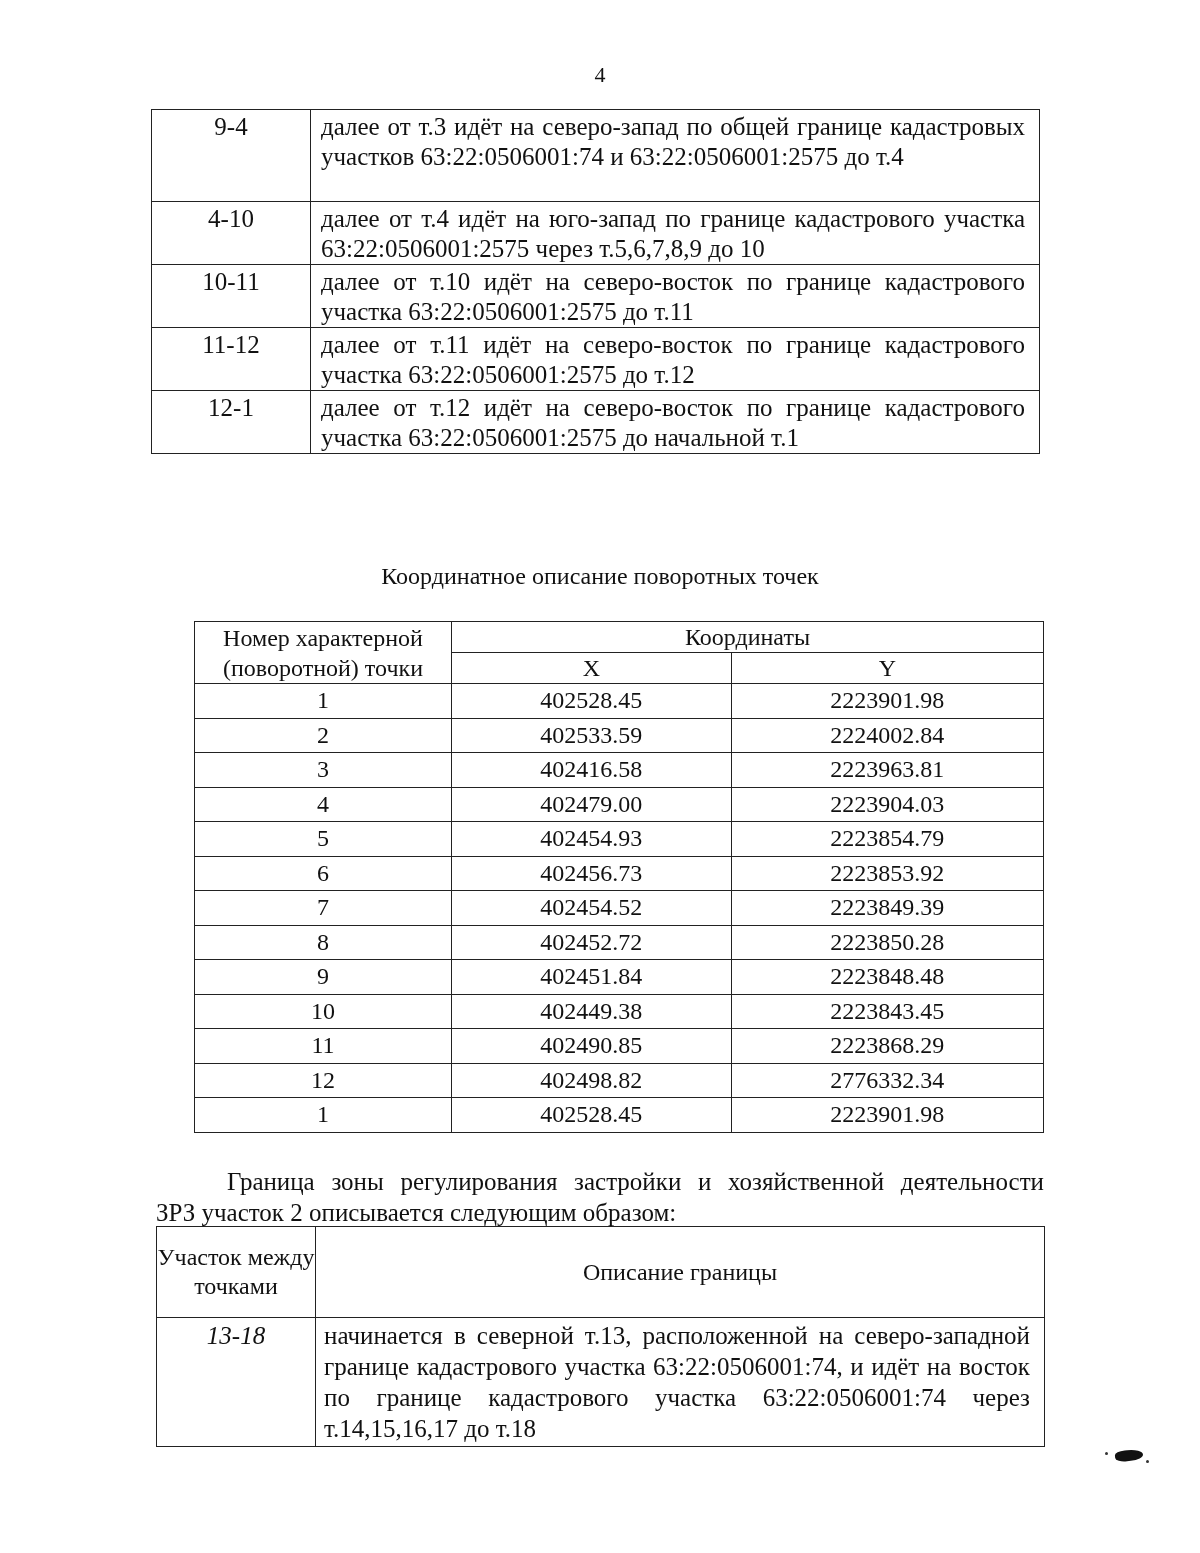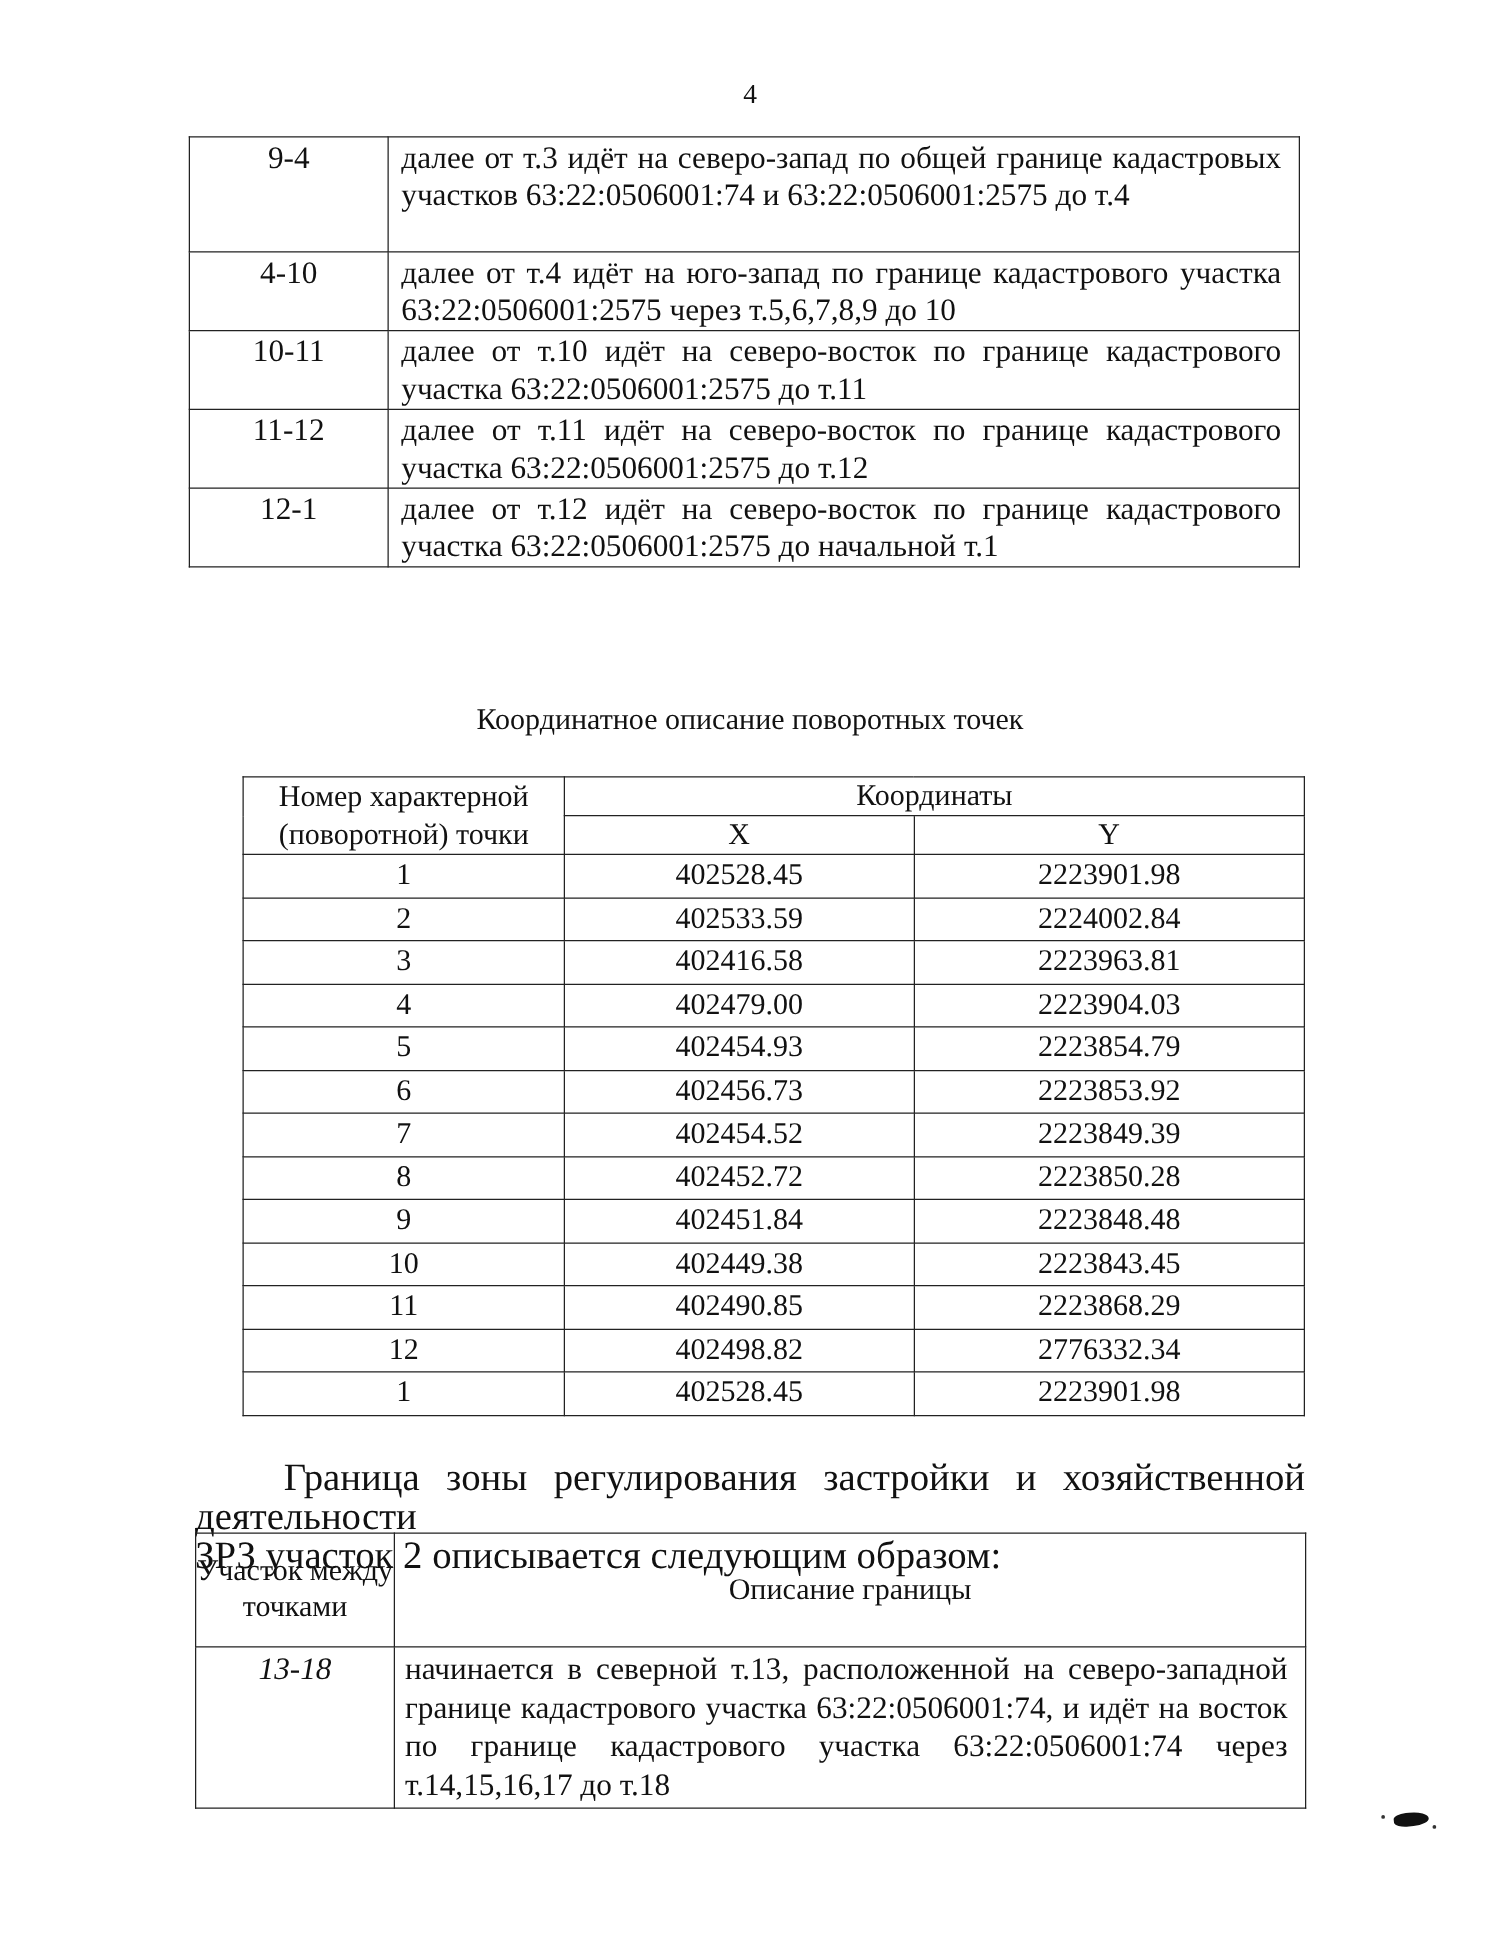--- a/index.html
+++ b/index.html
@@ -23,21 +23,21 @@
     
     #t2 { left: 154px; top: 621px; width: 850px; margin-left: 40px; }
     #t2 th, #t2 td { text-align: center; vertical-align: middle; font-size: 24px; }
     #t2 th.num { width: 256px; line-height: 30px; }
     #t2 th.coords { height: 30px; line-height: 30px; }
     #t2 th.axis { height: 30px; line-height: 30px; }
     #t2 td { height: 33.5px; line-height: 33px; }
 
     .paragraph {
       position: absolute; top: 1166px; left: 156px; width: 888px;
-      font-size: 31px; line-height: 31px; text-align: justify;
+      font-size: 25px; line-height: 31px; text-align: justify;
     }
     .paragraph .first { display: block; text-indent: 71px; text-align: justify; text-align-last: justify; }
 
     
     #t3 { left: 156px; top: 1226px; width: 889px; }
     #t3 th { vertical-align: middle; line-height: 29px; font-size: 24px; }
     #t3 th.seg { width: 158px; padding: 16px 0; }
     #t3 td.seg { text-align: center; line-height: 31px; padding-top: 2px; font-style: italic; }
     #t3 td.desc { text-align: justify; text-align-last: left; line-height: 31px; padding: 2px 14px 2px 8px; }
 

